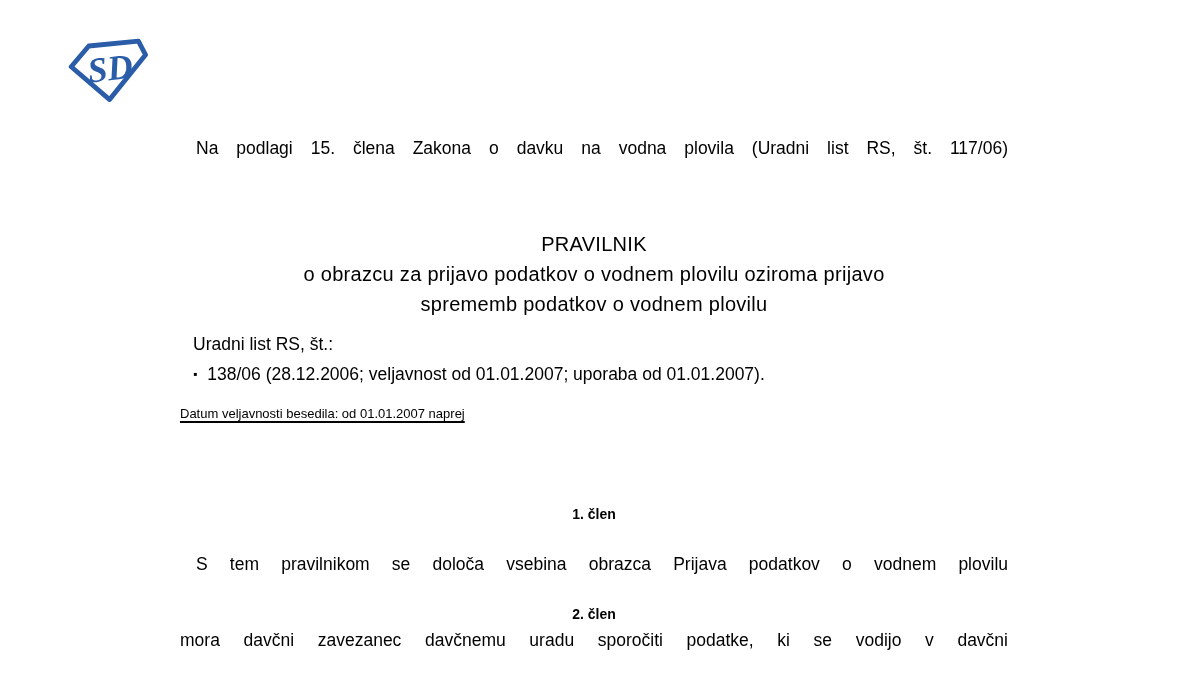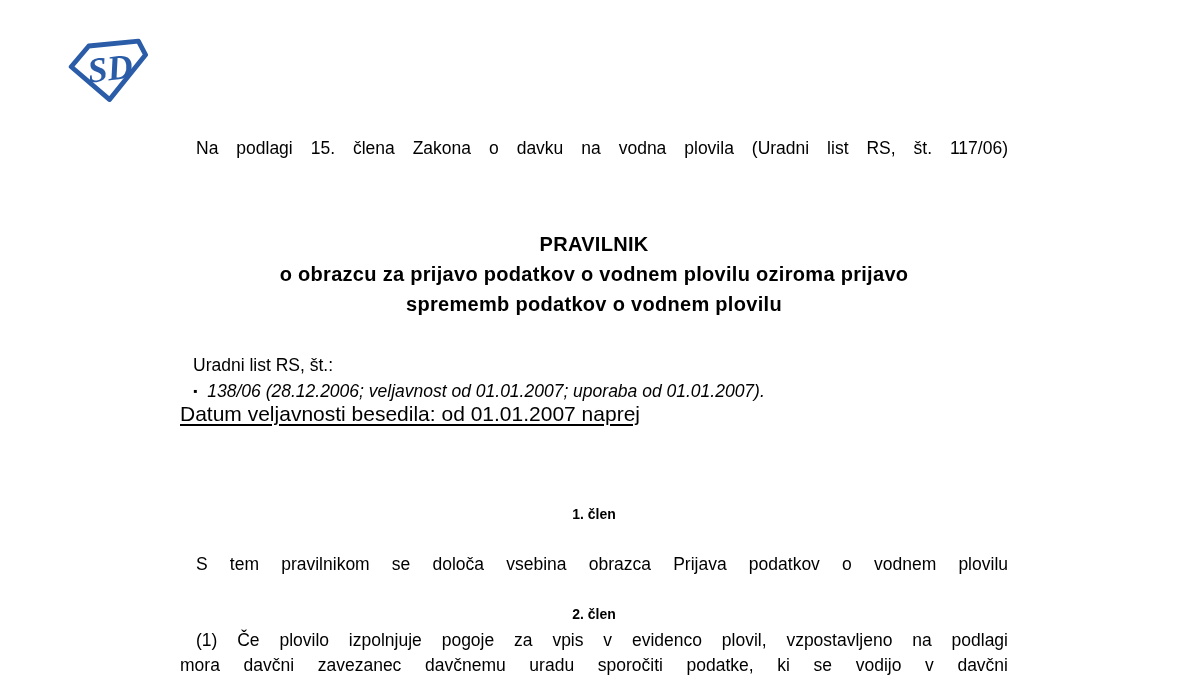--- a/index.html
+++ b/index.html
@@ -19,39 +19,39 @@
     line-height: 25px;
     text-align: justify;
     text-align-last: justify;
     white-space: normal;
   }
   .lastline { text-align: left; text-align-last: left; }
   .indent { text-indent: 16px; }
 
   .title-block { top: 229px; text-align: center; }
   .title-line {
-    font-weight: bold;
+    font-weight: normal;
     font-size: 20px;
     line-height: 30px;
     letter-spacing: 0.3px;
   }
 
-  .gazette-block { top: 352px; }
+  .gazette-block { top: 331px; }
   .gaz-label { font-size: 17.5px; line-height: 26px; padding-left: 13px; }
-  .gaz-item  { font-size: 17.5px; line-height: 26px; padding-left: 13px; font-style: italic; }
+  .gaz-item  { font-size: 17.5px; line-height: 34px; padding-left: 13px; }
   .bullet {
     display: inline-block;
     font-size: 12px;
     vertical-align: 2px;
     margin-right: 10px;
   }
 
   .validity-block { top: 401px; }
   .validity-line {
-    font-size: 21px;
+    font-size: 13px;
     line-height: 25.5px;
     text-decoration: underline;
     text-decoration-thickness: 1.5px;
     text-underline-offset: 3px;
     display: inline-block;
   }
   .validity-line.bold {
     font-weight: bold;
     text-decoration-thickness: 2.5px;
   }
@@ -100,17 +100,16 @@
     </div>
   </div>
 
   <div class="block article-heading" style="top:502px">1. člen</div>
   <div class="block" style="top:552px">
     <div class="bodyline indent">S tem pravilnikom se določa vsebina obrazca Prijava podatkov o vodnem plovilu</div>
   </div>
 
   <div class="block article-heading" style="top:602px">2. člen</div>
   <div class="block" style="top:628px">
-    <div class="bodyline indent">(1) Če plovilo izpolnjuje pogoje za vpis v evidenco plovil, vzpostavljeno na podlagi</div>
     <div class="bodyline">mora davčni zavezanec davčnemu uradu sporočiti podatke, ki se vodijo v davčni</div>
   </div>
 
 </div>
 
 </body></html>

